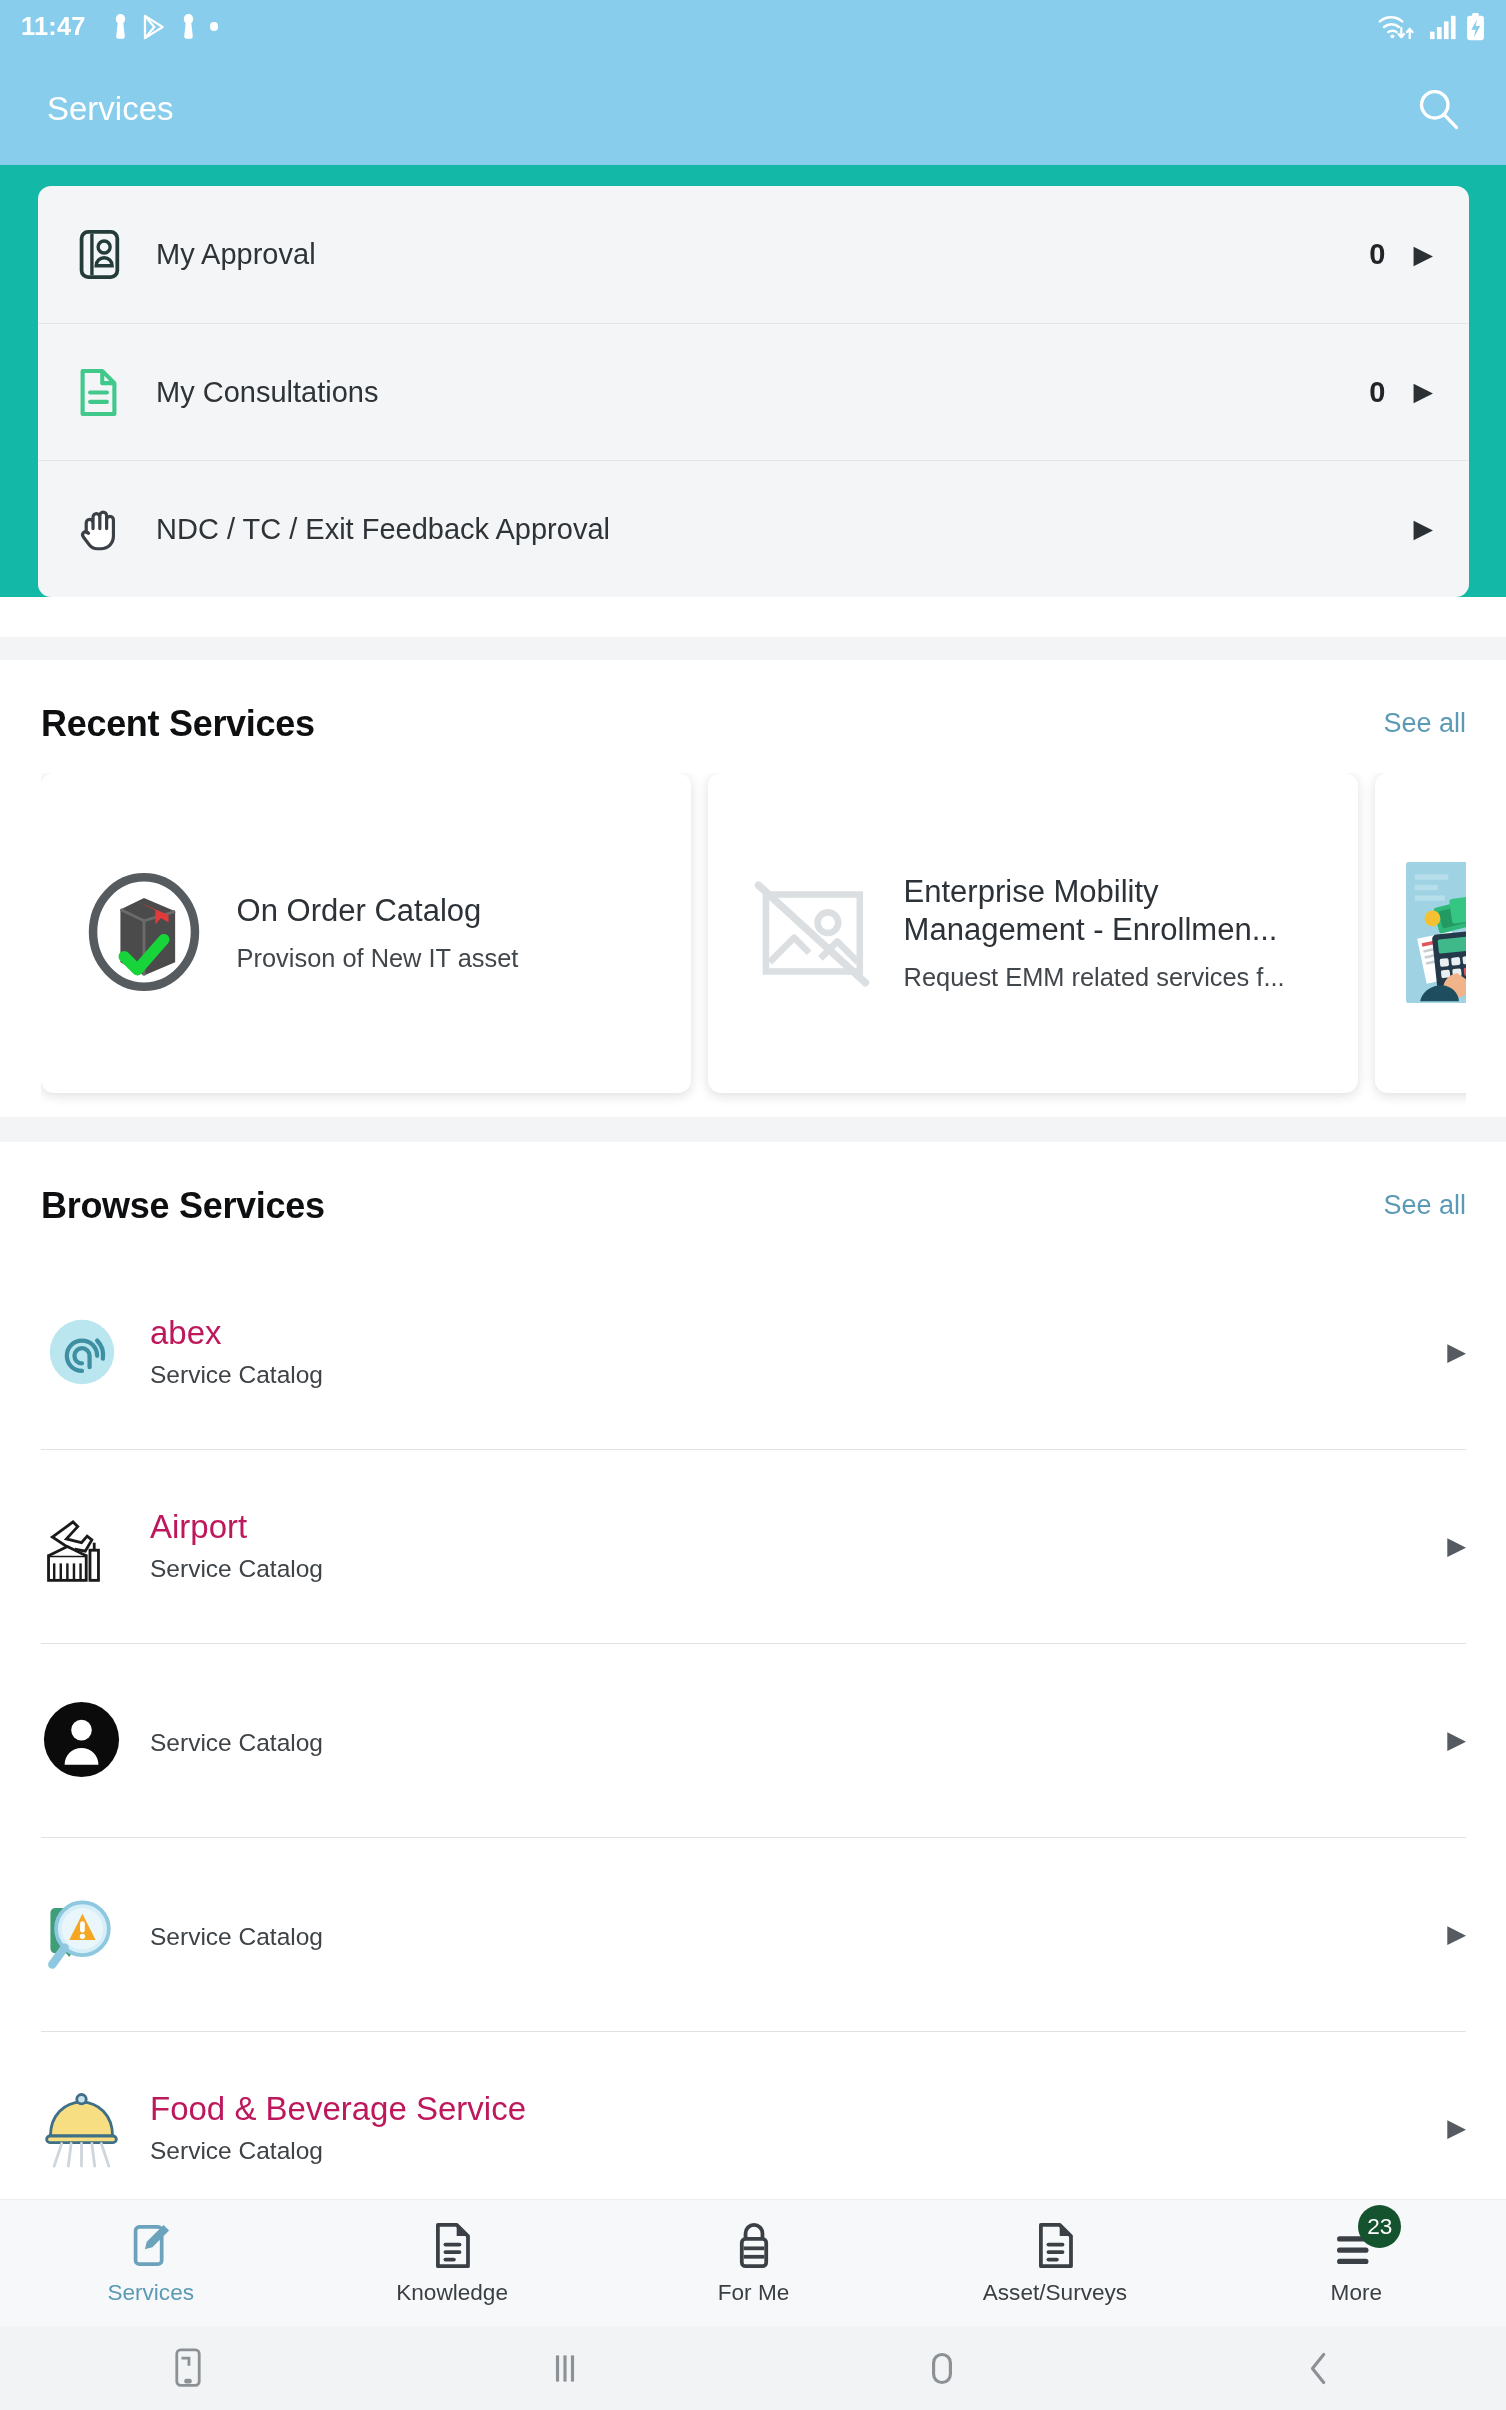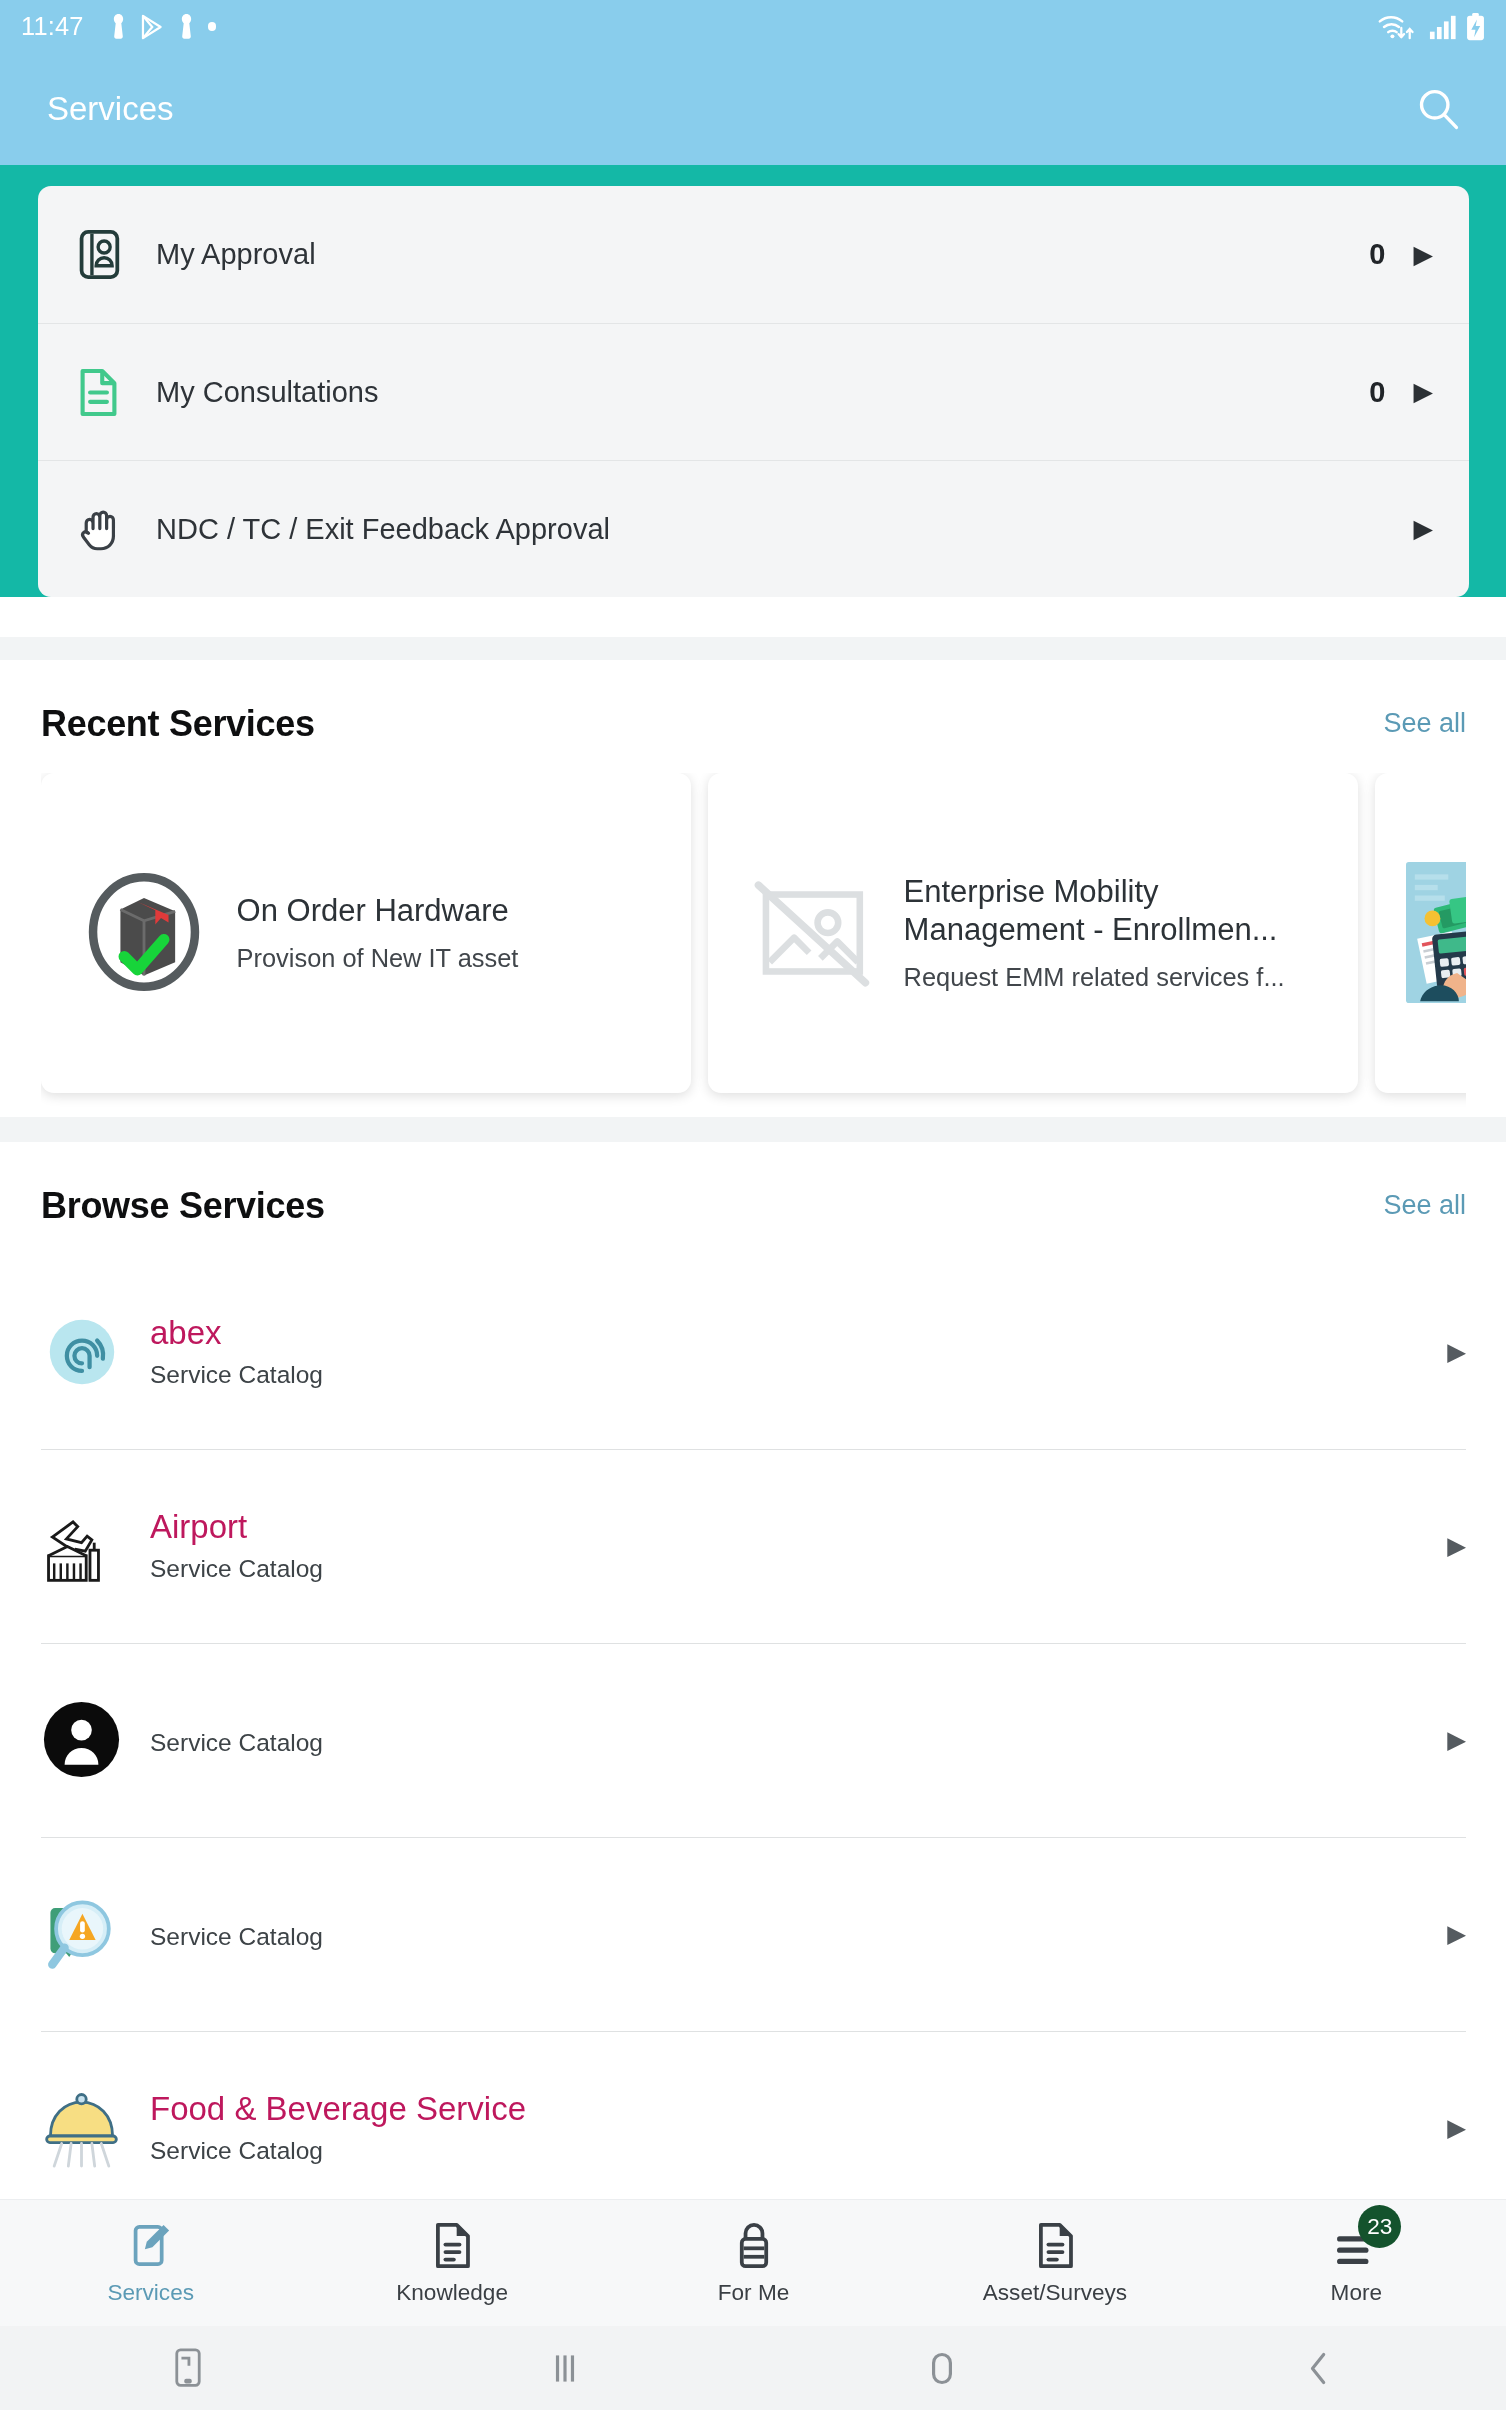--- a/index.html
+++ b/index.html
@@ -10,21 +10,21 @@
     overflow: hidden;
   }
   #app { position: relative; width: 1507px; height: 2411px; background:#fff; }
 
   
   .statusbar {
     height: 53px; background: #89cdec; color: #ffffff;
     display: flex; align-items: center; padding: 0 21px;
     font-size: 25.4px; letter-spacing: 0.2px;
   }
-  .sb-time { font-size: 25.4px; font-weight: 400; margin-right: 13px; }
+  .sb-time { font-size: 25.4px; font-weight: 700; margin-right: 13px; }
   .sb-left { display: flex; align-items: center; gap: 12.2px; flex: 1; }
   .sb-right { display: flex; align-items: center; gap: 8.5px; }
   .sb-ico { display: inline-flex; align-items: center; }
   .dot { width: 8.5px; height: 8.5px; border-radius: 50%; background:#fff; display:inline-block; }
 
   
   .appbar {
     height: 112px; background: #89cdec;
     display: flex; align-items: center; justify-content: space-between;
     padding: 0 40px 0 47px;
@@ -236,21 +236,21 @@
           <svg width="134" height="134" viewBox="0 0 142 142">
             <ellipse cx="71" cy="70" rx="54" ry="58" fill="none" stroke="#555b5e" stroke-width="9"></ellipse>
             <path d="M46 46 L71 34 L104 48 L104 102 L71 116 L46 102 Z" fill="#4b4b4b"></path>
             <path d="M46 46 L71 58 L104 48" fill="none" stroke="#6b6b6b" stroke-width="3"></path>
             <path d="M71 58 L71 116" fill="none" stroke="#6b6b6b" stroke-width="3"></path>
             <path d="M64 38 L97 52 L97 60 L89 55 L83 62 L83 47 Z" fill="#e03a3a"></path>
             <path d="M50 96 L64 110 L92 78" fill="none" stroke="#17d43a" stroke-width="12" stroke-linecap="round" stroke-linejoin="round"></path>
           </svg>
         </div>
         <div class="rcard-txt">
-          <div class="rcard-title">On Order Hardware</div>
+          <div class="rcard-title">On Order Catalog</div>
           <div class="rcard-sub">Provison of New IT asset</div>
         </div>
       </div>
 
       <div class="rcard">
         <div class="rcard-ico">
           <svg width="132" height="122" viewBox="0 0 140 130">
             <rect x="22" y="24" width="100" height="82" fill="none" stroke="#dcdfe1" stroke-width="7"></rect>
             <circle cx="88" cy="54" r="11" fill="none" stroke="#dcdfe1" stroke-width="7"></circle>
             <path d="M26 96 L52 70 L68 86" fill="none" stroke="#dcdfe1" stroke-width="7" stroke-linejoin="round"></path>

